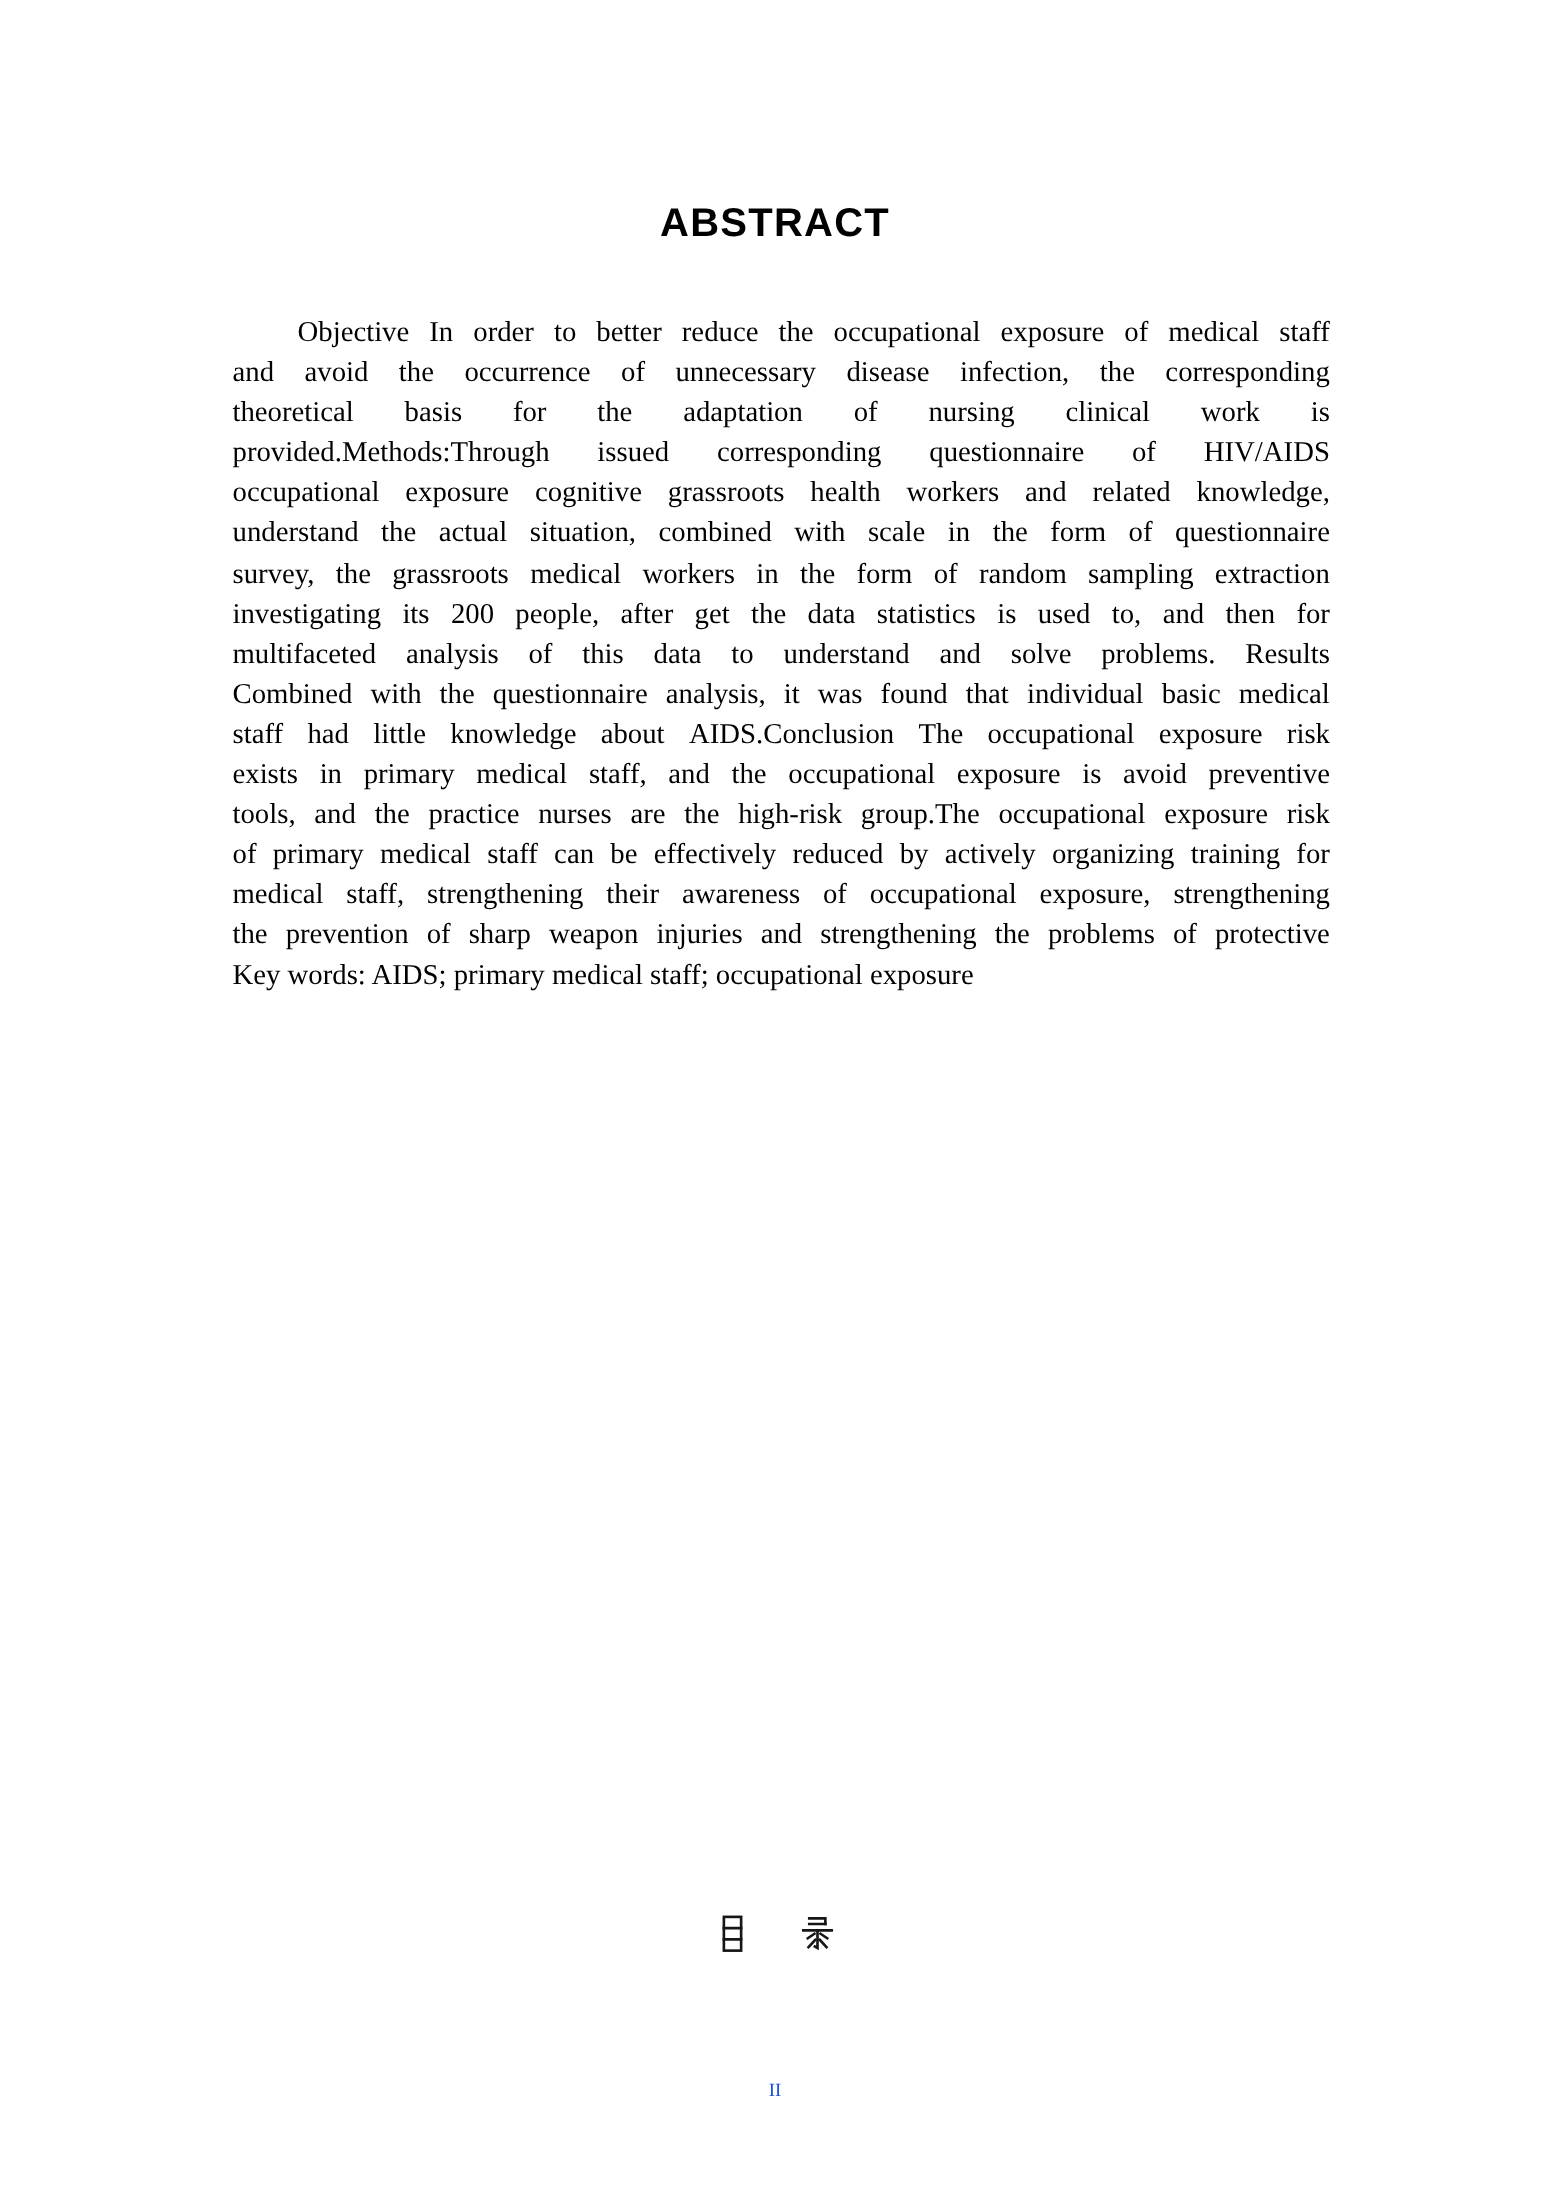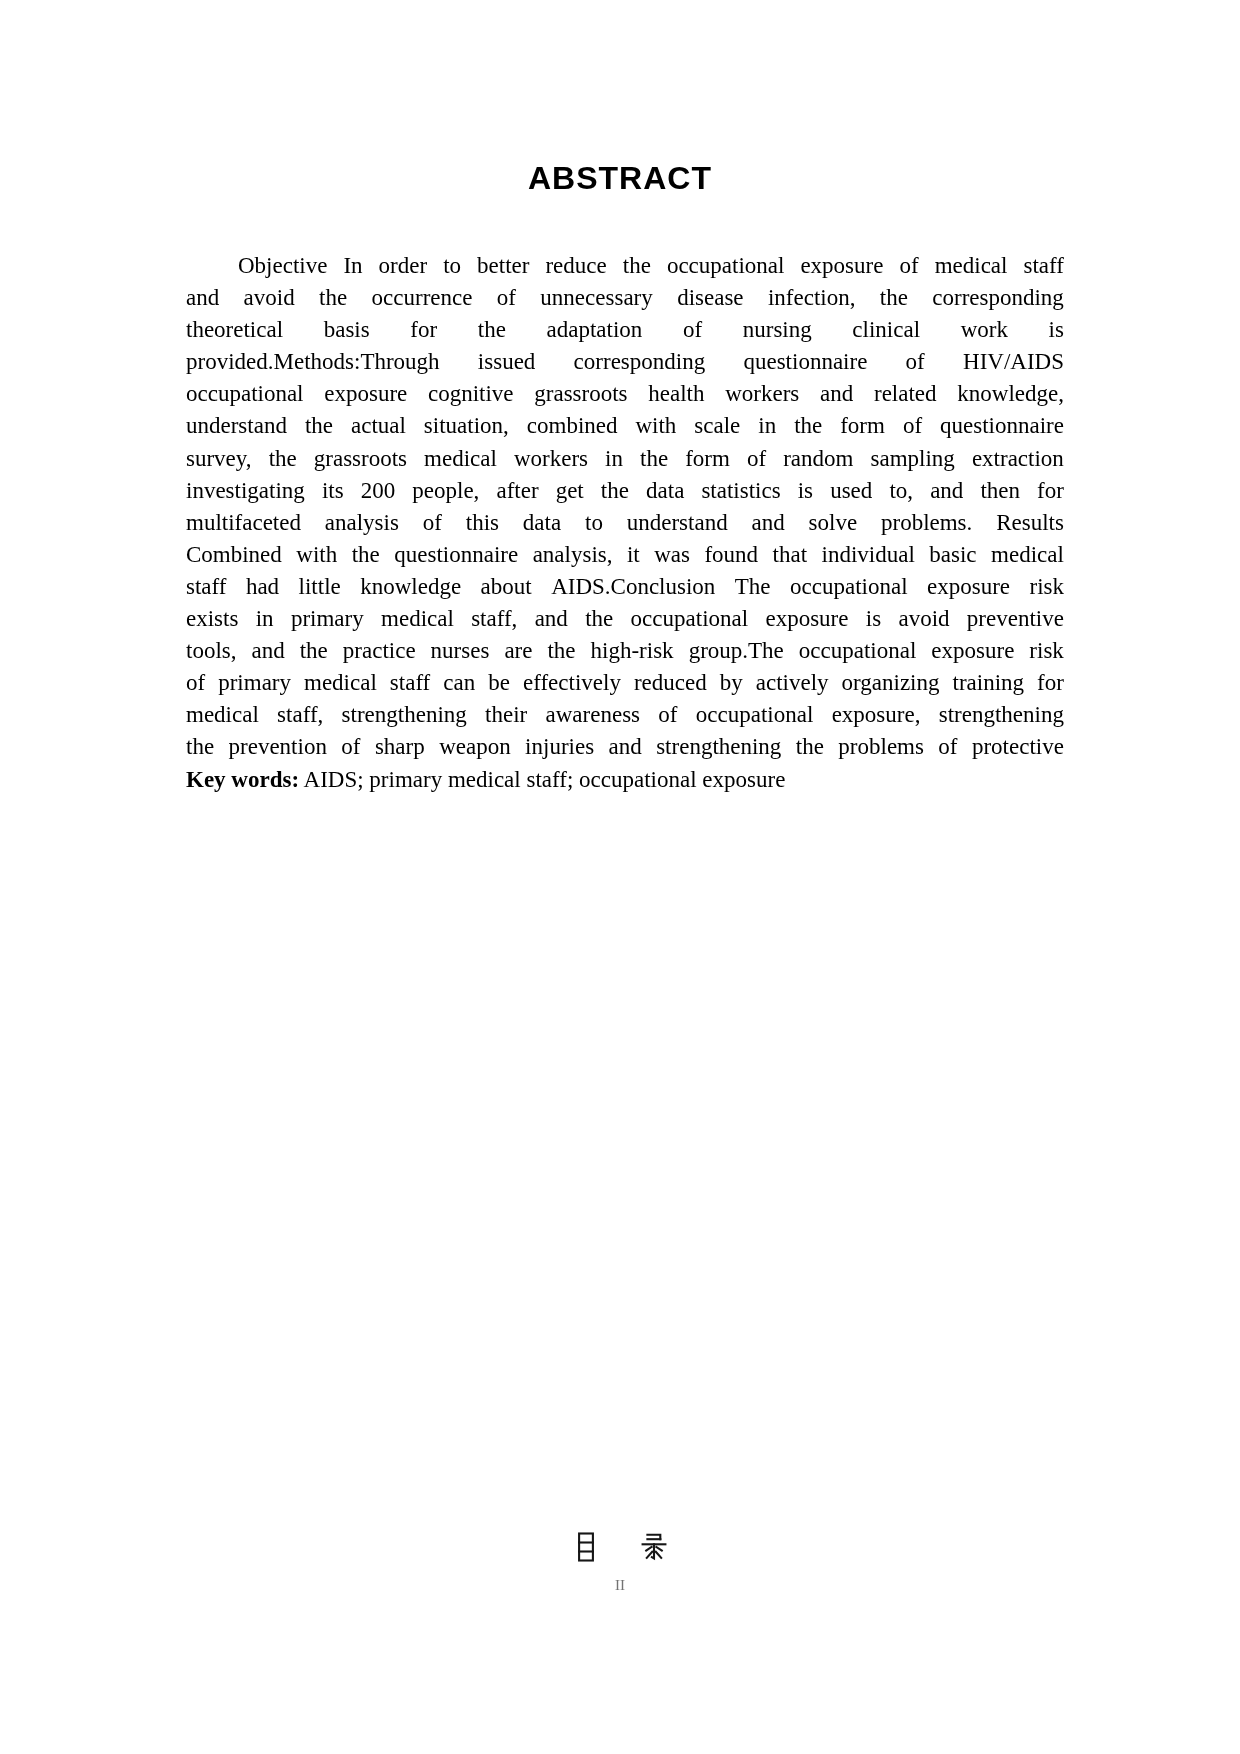--- a/index.html
+++ b/index.html
@@ -52,21 +52,21 @@
   .body-line.single {
     display: block;
     text-align: left;
   }
   .keywords-line {
     height: 32.1px;
     line-height: 32.1px;
     white-space: nowrap;
   }
   .keywords-label {
-    font-weight: 700;
+    font-weight: 400;
   }
   .toc-heading {
     position: absolute;
     top: 1531px;
     left: 0;
     width: 100%;
     display: flex;
     justify-content: center;
     align-items: center;
     column-gap: 38px;
@@ -83,28 +83,28 @@
   .sr-only {
     position: absolute;
     width: 1px;
     height: 1px;
     overflow: hidden;
     clip: rect(0 0 0 0);
     white-space: nowrap;
   }
   .page-number {
     position: absolute;
-    top: 1576px;
+    top: 1664px;
     left: 0;
     width: 100%;
     text-align: center;
     font-family: "Liberation Serif", serif;
     font-size: 15px;
     line-height: 18px;
-    color: #737373;
+    color: #1d4ed8;
   }
 </style>
 </head>
 <body>
 
 <div class="page">
 
   <div class="abstract-title">ABSTRACT</div>
 
   <div class="abstract-body">

